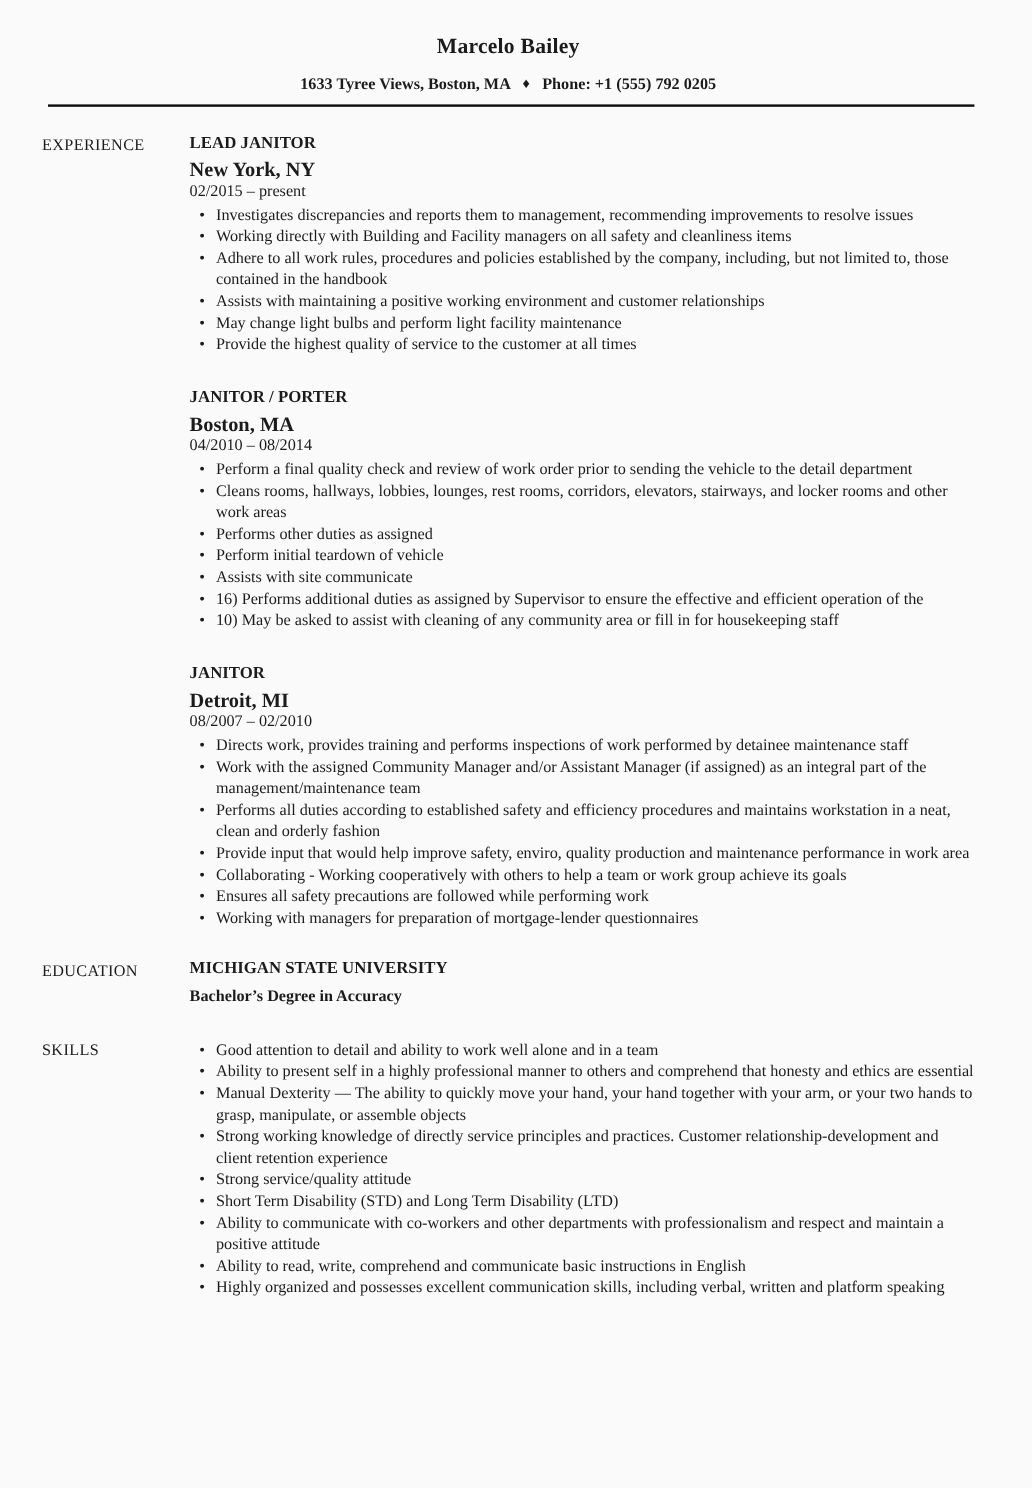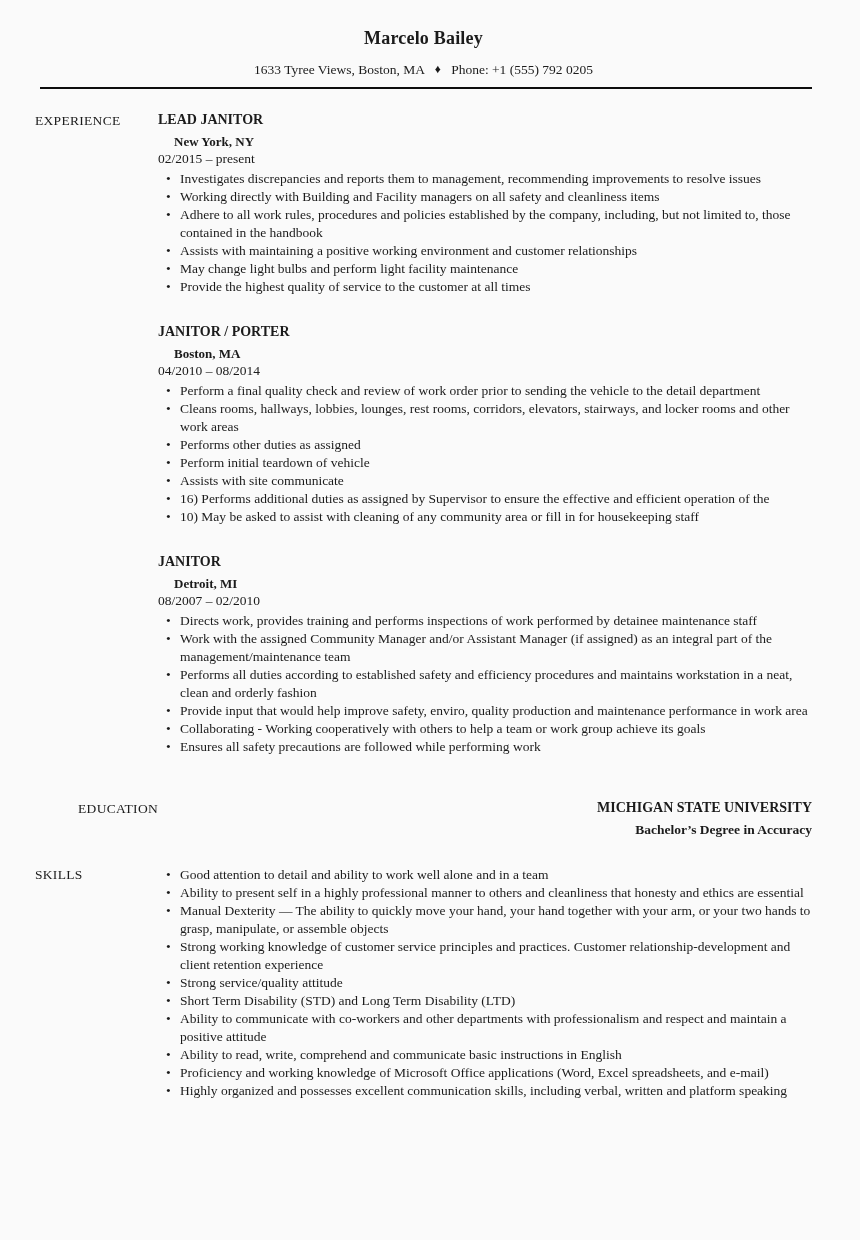--- a/index.html
+++ b/index.html
@@ -20,21 +20,21 @@
   
   .resume-header { text-align: center; }
   .person-name {
     font-size: 18px;
     font-weight: bold;
     margin: 10px 0 13px 0;
     letter-spacing: 0.2px;
   }
   .contact-line {
     font-size: 13.5px;
-    font-weight: normal;
+    font-weight: bold;
     margin: 0 0 9px 0;
   }
   .contact-line .sep {
     display: inline-block;
     margin: 0 7px;
     font-size: 12px;
     transform: translateY(-1px);
   }
   .header-rule {
     border: none;
@@ -58,24 +58,23 @@
 
   
   .job { margin-bottom: 28px; }
   .job:last-child { margin-bottom: 0; }
   .job-title {
     font-size: 14px;
     font-weight: bold;
     margin: 0 0 5px 0;
   }
   .job-location {
-    font-size: 13px;
+    font-size: 17px;
     font-weight: bold;
     line-height: 17px;
-    margin-left: 16px;
   }
   .job-dates {
     font-size: 13.5px;
     line-height: 17px;
     margin-bottom: 3px;
   }
 
   
   ul.bullets {
     list-style: none;
@@ -99,21 +98,21 @@
   .edu-school {
     font-size: 14px;
     font-weight: bold;
     margin: 0 0 5px 0;
   }
   .edu-degree {
     font-size: 13.5px;
     font-weight: bold;
     line-height: 17px;
   }
-  .section-education { margin-top: 44px; text-align: right; }
+  .section-education { margin-top: 26px; }
   .section-skills { margin-top: 28px; }
 </style>
 </head>
 <body>
 
 <div class="page">
 
   <header class="resume-header">
     <h1 class="person-name">Marcelo Bailey</h1>
     <p class="contact-line">
@@ -161,45 +160,45 @@
         <h2 class="job-title">JANITOR</h2>
         <div class="job-location">Detroit, MI</div>
         <div class="job-dates">08/2007 – 02/2010</div>
         <ul class="bullets">
           <li>Directs work, provides training and performs inspections of work performed by detainee maintenance staff</li>
           <li>Work with the assigned Community Manager and/or Assistant Manager (if assigned) as an integral part of the management/maintenance team</li>
           <li>Performs all duties according to established safety and efficiency procedures and maintains workstation in a neat, clean and orderly fashion</li>
           <li>Provide input that would help improve safety, enviro, quality production and maintenance performance in work area</li>
           <li>Collaborating - Working cooperatively with others to help a team or work group achieve its goals</li>
           <li>Ensures all safety precautions are followed while performing work</li>
+          <li>Working with managers for preparation of mortgage-lender questionnaires</li>
         </ul>
       </article>
 
     </div>
   </section>
 
   <section class="section section-education">
     <div class="section-label">EDUCATION</div>
     <div class="section-content">
       <h2 class="edu-school">MICHIGAN STATE UNIVERSITY</h2>
       <div class="edu-degree">Bachelor’s Degree in Accuracy</div>
     </div>
   </section>
 
   <section class="section section-skills">
     <div class="section-label">SKILLS</div>
     <div class="section-content">
       <ul class="bullets">
         <li>Good attention to detail and ability to work well alone and in a team</li>
-        <li>Ability to present self in a highly professional manner to others and cleanliness that honesty and ethics are essential</li>
+        <li>Ability to present self in a highly professional manner to others and comprehend that honesty and ethics are essential</li>
         <li>Manual Dexterity — The ability to quickly move your hand, your hand together with your arm, or your two hands to grasp, manipulate, or assemble objects</li>
-        <li>Strong working knowledge of customer service principles and practices. Customer relationship-development and client retention experience</li>
+        <li>Strong working knowledge of directly service principles and practices. Customer relationship-development and client retention experience</li>
         <li>Strong service/quality attitude</li>
         <li>Short Term Disability (STD) and Long Term Disability (LTD)</li>
         <li>Ability to communicate with co-workers and other departments with professionalism and respect and maintain a positive attitude</li>
         <li>Ability to read, write, comprehend and communicate basic instructions in English</li>
-        <li>Proficiency and working knowledge of Microsoft Office applications (Word, Excel spreadsheets, and e-mail)</li>
         <li>Highly organized and possesses excellent communication skills, including verbal, written and platform speaking</li>
       </ul>
     </div>
   </section>
 
 </div>
 
 </body></html>

